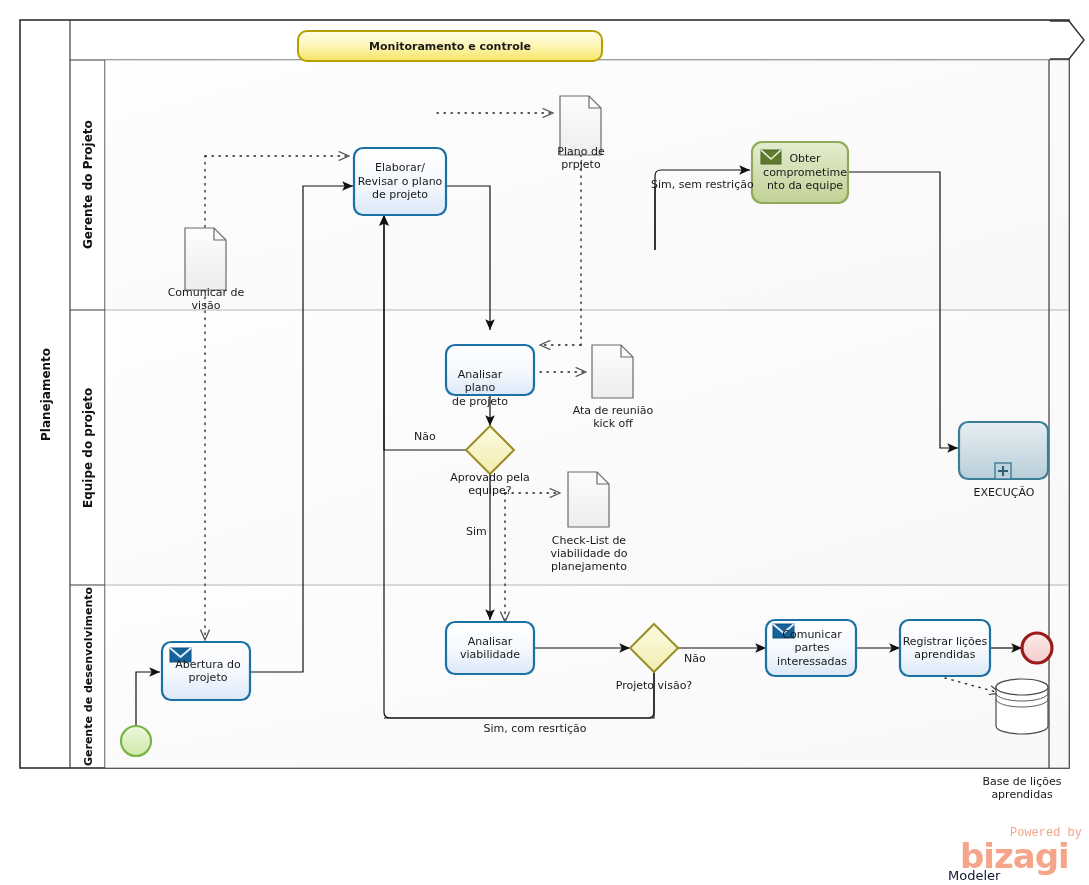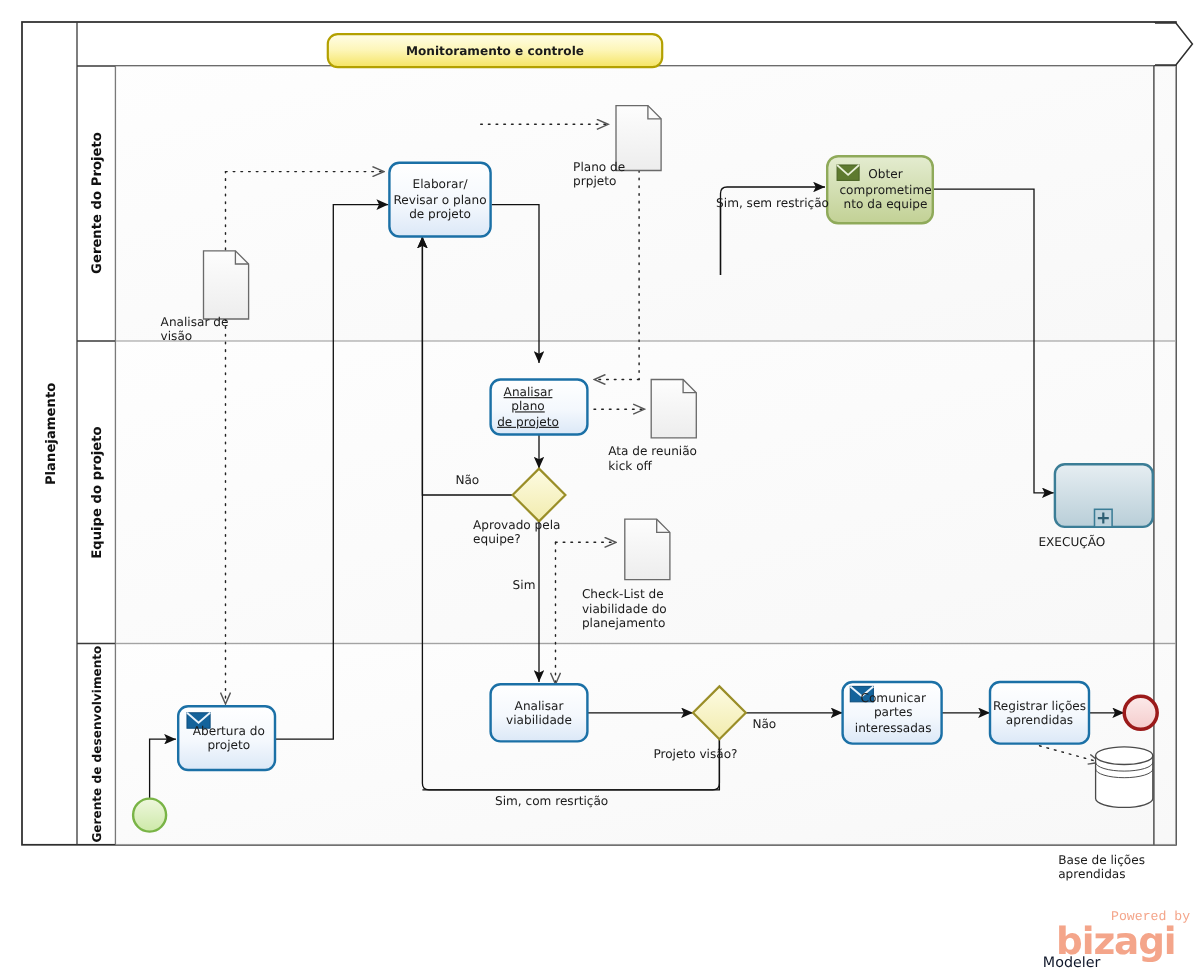--- a/index.html
+++ b/index.html
@@ -1,20 +1,20 @@
 <!DOCTYPE html>
 <html><head>
 <meta charset="utf-8">
 <style>
   html,body{margin:0;padding:0;background:#ffffff;}
   body{width:1089px;height:885px;position:relative;overflow:hidden;
        font-family:"DejaVu Sans","Liberation Sans",sans-serif;color:#1a1a1a;}
   #canvas{position:absolute;left:0;top:0;width:1089px;height:885px;}
   svg{position:absolute;left:0;top:0;}
-  .lbl{position:absolute;font-size:11px;line-height:13px;color:#1a1a1a;text-align:left;}
+  .lbl{position:absolute;font-size:11px;line-height:13px;color:#1a1a1a;text-align:center;}
   .lane-title{position:absolute;font-weight:bold;font-size:12px;color:#111;
        writing-mode:vertical-rl;transform:rotate(180deg);text-align:center;
        display:flex;align-items:center;justify-content:center;}
   .node-text{position:absolute;display:flex;align-items:center;justify-content:center;
        text-align:center;font-size:11px;line-height:13.5px;color:#1a1a1a;}
   .phase-label{position:absolute;font-weight:bold;font-size:11px;color:#1a1a1a;
        display:flex;align-items:center;justify-content:center;width:100%;height:100%;}
   .logo{position:absolute;left:938px;top:824px;width:148px;height:58px;}
   .logo .pw{position:absolute;right:4px;top:2px;font-size:12px;color:#f4a58a;
        font-family:Liberation Mono, monospace;}
@@ -248,39 +248,39 @@
   <div style="position:absolute;left:298px;top:31px;width:304px;height:30px;">
     <span class="phase-label">Monitoramento e controle</span>
   </div>
 
   <div class="node-text" style="left:354px;top:148px;width:92px;height:67px;white-space:pre-line;">Elaborar/
 Revisar o plano
 de projeto</div>
   <div class="node-text" style="left:768px;top:144px;width:74px;height:57px;white-space:pre-line;">Obter
 comprometime
 nto da equipe</div>
-  <div class="node-text" style="left:446px;top:345px;width:68px;height:50px;white-space:pre-line;text-decoration:underline;">Analisar plano
+  <div class="node-text" style="left:446px;top:363px;width:68px;height:50px;white-space:pre-line;">Analisar plano
 de projeto</div>
   <div class="node-text" style="left:446px;top:622px;width:88px;height:52px;white-space:pre-line;border-radius:12px;">Analisar
 viabilidade</div>
   <div class="node-text" style="left:168px;top:644px;width:80px;height:54px;white-space:pre-line;">Abertura do
 projeto</div>
   <div class="node-text" style="left:770px;top:620px;width:84px;height:56px;white-space:pre-line;">Comunicar
 partes
 interessadas</div>
   <div class="node-text" style="left:900px;top:620px;width:90px;height:56px;white-space:pre-line;">Registrar lições
 aprendidas</div>
 
   <div class="lbl" style="left:944px;top:486px;width:120px;">EXECUÇÃO</div>
 
   <div class="lbl" style="left:430px;top:471px;width:120px;white-space:pre-line;">Aprovado pela
 equipe?</div>
   <div class="lbl" style="left:594px;top:679px;width:120px;">Projeto visão?</div>
 
-  <div class="lbl" style="left:146px;top:286px;width:120px;white-space:pre-line;">Analisar de
+  <div class="lbl" style="left:146px;top:286px;width:120px;white-space:pre-line;">Comunicar de
 visão</div>
   <div class="lbl" style="left:521px;top:145px;width:120px;white-space:pre-line;">Plano de
 prpjeto</div>
   <div class="lbl" style="left:553px;top:404px;width:120px;white-space:pre-line;">Ata de reunião
 kick off</div>
   <div class="lbl" style="left:529px;top:534px;width:120px;white-space:pre-line;">Check-List de
 viabilidade do
 planejamento</div>
   <div class="lbl" style="left:962px;top:731px;width:120px;white-space:pre-line;margin-top:44px;">Base de lições
 aprendidas</div>

